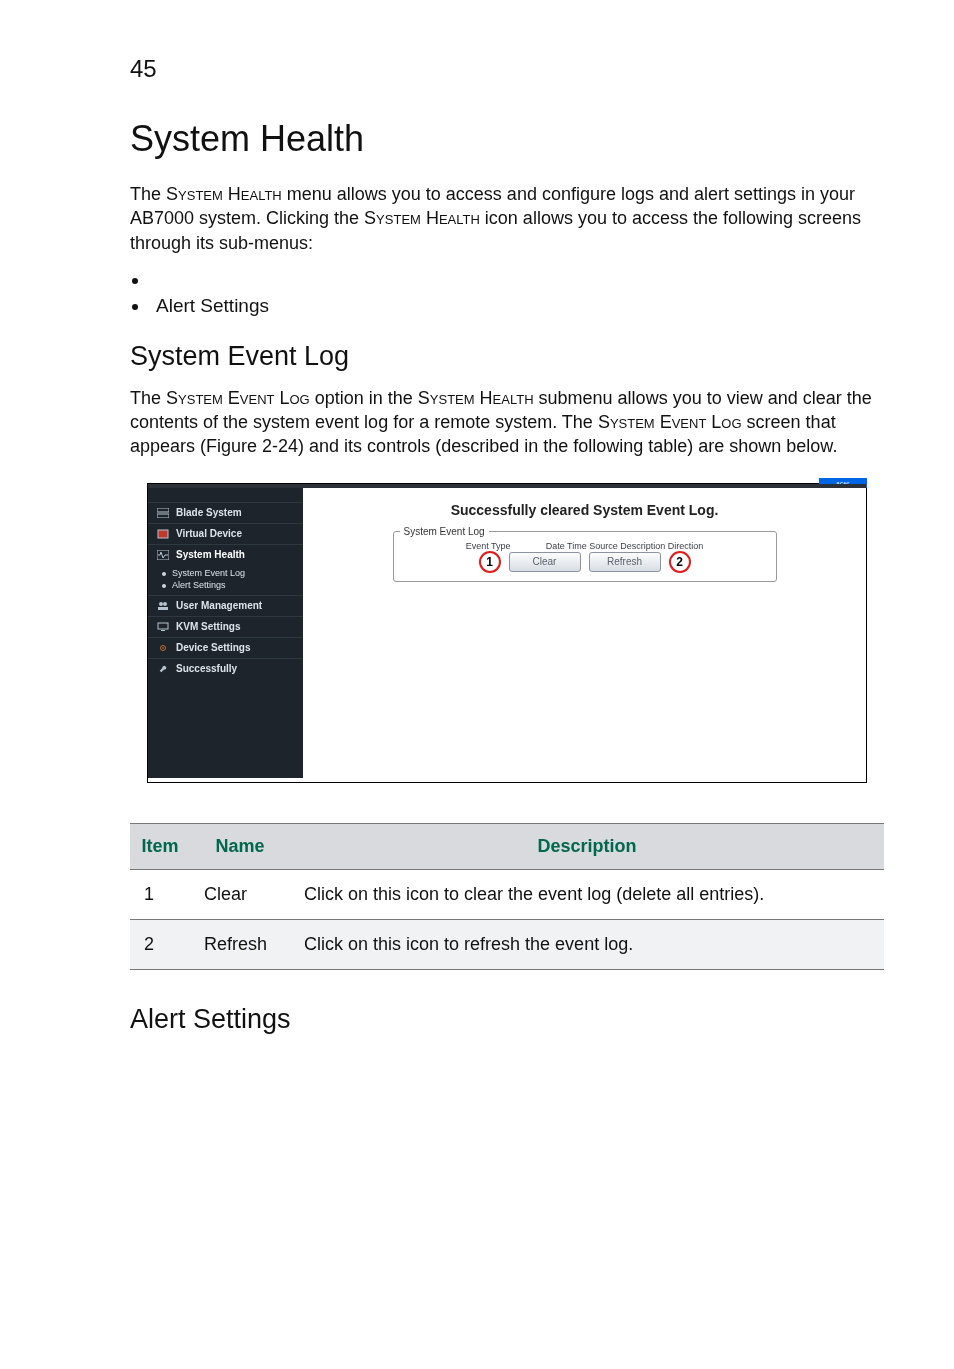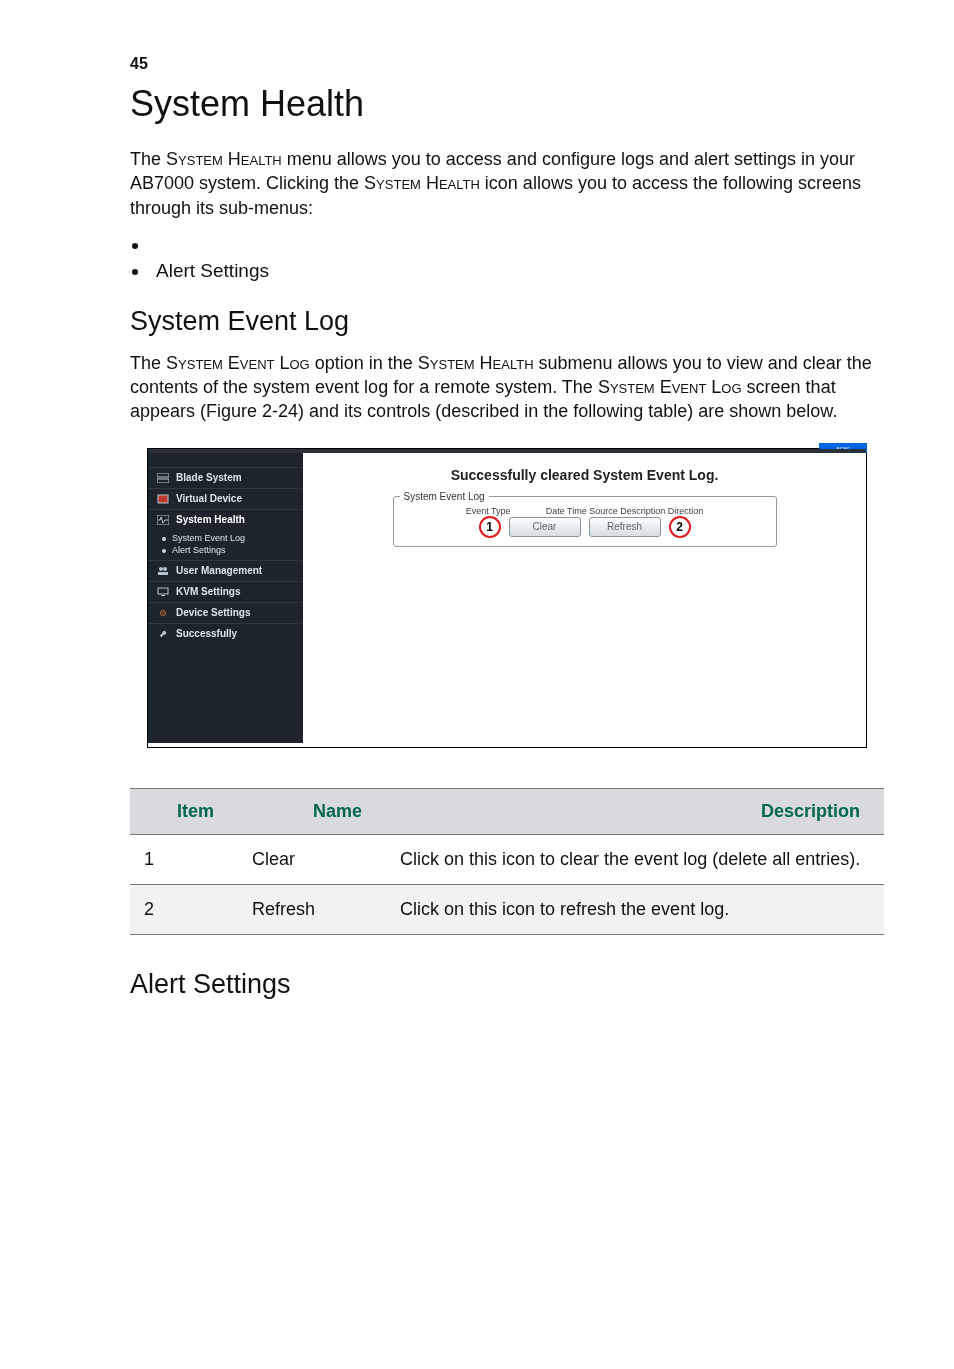--- a/index.html
+++ b/index.html
@@ -8,23 +8,23 @@
     background: #fff;
     font-family: "Segoe UI", Tahoma, Arial, sans-serif;
     color: #111;
     width: 954px;
   }
   .page {
     padding: 55px 70px 60px 130px;
     box-sizing: border-box;
   }
   .page-number {
-    font-size: 16px;
-    font-weight: 700;
-    margin-bottom: 10px;
+    font-size: 24px;
+    font-weight: 400;
+    margin-bottom: 35px;
   }
   h1.title {
     font-size: 36px;
     font-weight: 400;
     margin: 0 0 22px 0;
   }
   p.body {
     font-size: 18px;
     line-height: 1.35;
     margin: 0 0 14px 0;
@@ -214,25 +214,25 @@
   }
 
   
   table.controls {
     width: 100%;
     border-collapse: collapse;
     margin-top: 40px;
     font-size: 18px;
   }
   table.controls thead th {
-    text-align: right;
+    text-align: center;
     background: #d8dadd;
     color: #01674f;
     font-weight: 600;
-    padding: 12px 24px;
+    padding: 12px 0;
     border-top: 1px solid #777;
     border-bottom: 1px solid #777;
     margin-top: 16px;
   }
   table.controls tbody td {
     padding: 14px 14px;
     vertical-align: top;
     border-bottom: 1px solid #777;
   }
   table.controls tbody tr:nth-child(even) td {

